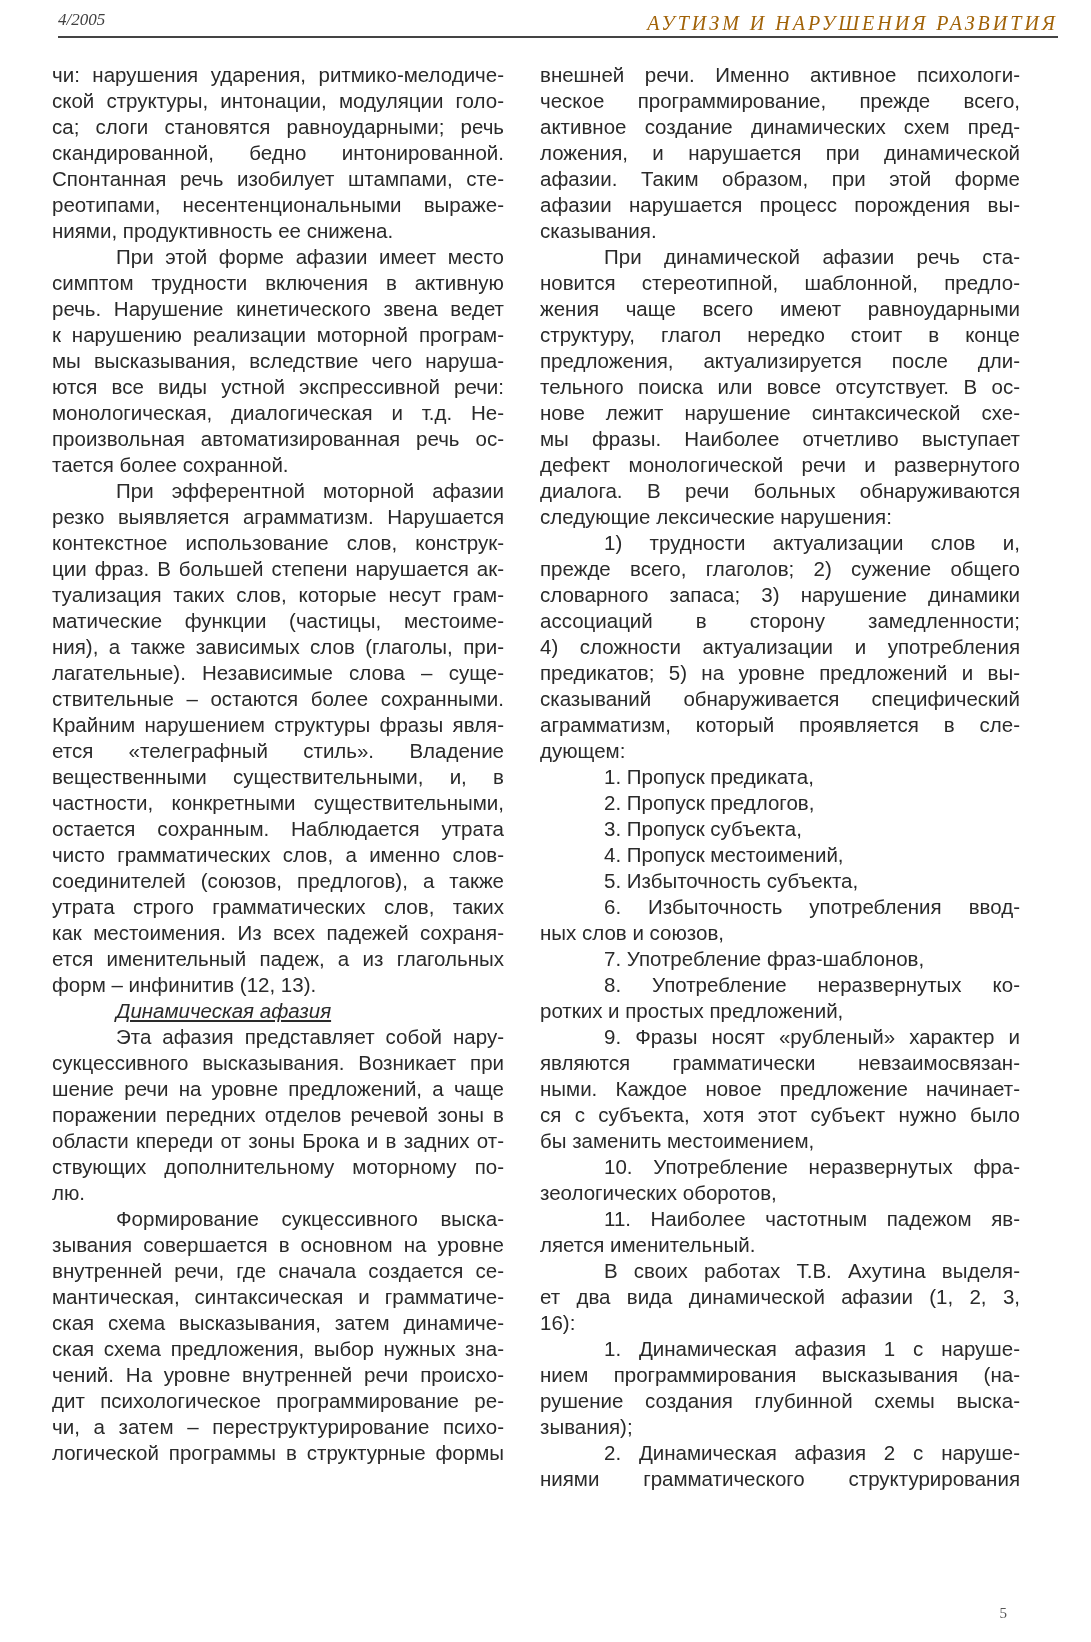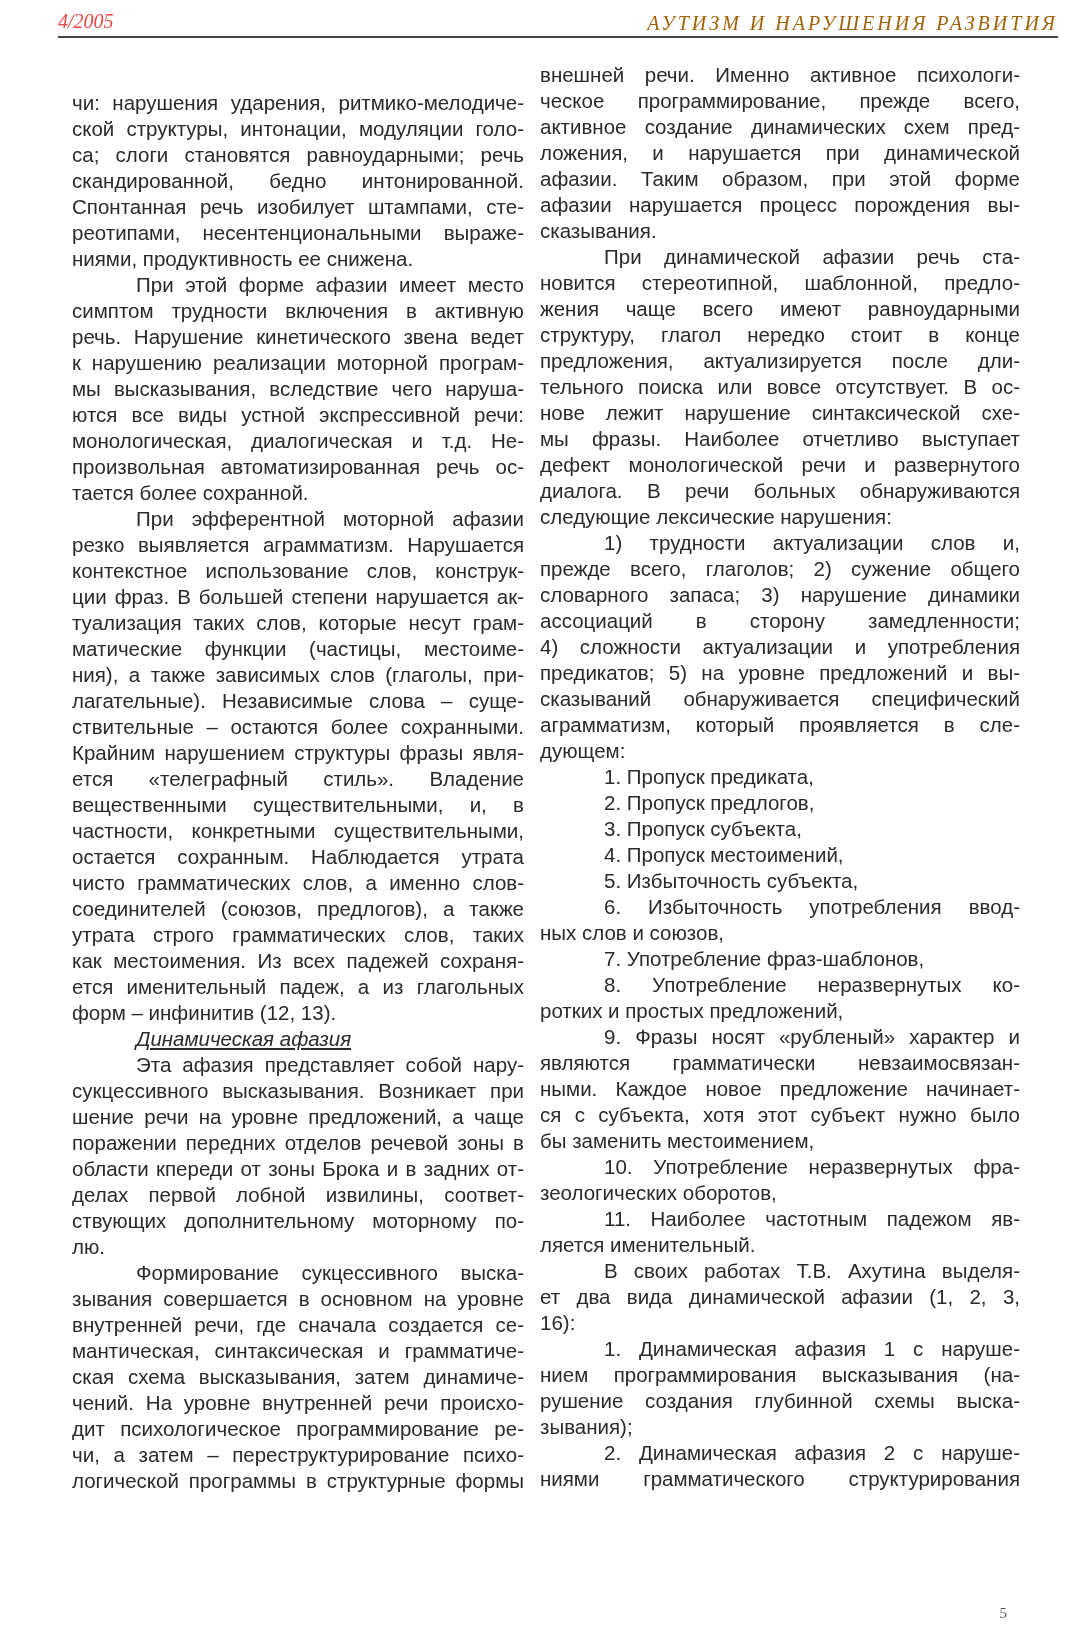--- a/index.html
+++ b/index.html
@@ -1,21 +1,21 @@
 <!DOCTYPE html>
 <html><head>
 <meta charset="utf-8">
 <style>
   html, body { margin: 0; padding: 0; background: #ffffff; }
   body { width: 1091px; height: 1642px; position: relative; overflow: hidden; color: #2a2a2a; }
-  .header-left { position: absolute; left: 58px; top: 10px; font-family: "Liberation Serif", serif; font-style: italic; font-size: 20px; color: #ef4444; }
+  .header-left { position: absolute; left: 58px; top: 10px; font-family: "Liberation Serif", serif; font-style: italic; font-size: 17px; color: #404040; }
   .header-right { position: absolute; right: 33px; top: 12px; font-family: "Liberation Serif", serif; font-style: italic; font-size: 20px; letter-spacing: 3px; color: #a16207; }
   .header-rule { position: absolute; left: 58px; right: 33px; top: 36px; height: 0; border-top: 2px solid #444; }
   .col { position: absolute; top: 62px; font-family: "Liberation Sans", sans-serif; font-size: 20.5px; }
-  .col-left { left: 72px; width: 452px; margin-top: 28px; }
+  .col-left { left: 52px; width: 452px; }
   .col-right { left: 540px; width: 480px; }
   .line { height: 26px; line-height: 26px; white-space: nowrap; text-align: justify; text-align-last: justify; overflow: visible; }
   .line.last { text-align-last: left; }
   .line.indent { padding-left: 64px; }
   .line.italic { font-style: italic; text-align-last: left; text-decoration: underline; }
   .page-number { position: absolute; right: 84px; bottom: 20px; font-family: "Liberation Serif", serif; font-size: 15px; color: #555; }
 </style>
 </head>
 <body>
 
@@ -61,28 +61,28 @@
     <div class="line">утрата строго грамматических слов, таких</div>
     <div class="line">как местоимения. Из всех падежей сохраня-</div>
     <div class="line">ется именительный падеж, а из глагольных</div>
     <div class="line last">форм – инфинитив (12, 13).</div>
     <div class="line indent italic">Динамическая афазия</div>
     <div class="line indent">Эта афазия представляет собой нару-</div>
     <div class="line">сукцессивного высказывания. Возникает при</div>
     <div class="line">шение речи на уровне предложений, а чаще</div>
     <div class="line">поражении передних отделов речевой зоны в</div>
     <div class="line">области кпереди от зоны Брока и в задних от-</div>
-    <div class="line">делах первой лобной извилины, соответ-</div>
     <div class="line">ствующих дополнительному моторному по-</div>
     <div class="line last">лю.</div>
     <div class="line indent">Формирование сукцессивного выска-</div>
     <div class="line">зывания совершается в основном на уровне</div>
     <div class="line">внутренней речи, где сначала создается се-</div>
     <div class="line">мантическая, синтаксическая и грамматиче-</div>
     <div class="line">ская схема высказывания, затем динамиче-</div>
+    <div class="line">ская схема предложения, выбор нужных зна-</div>
     <div class="line">чений. На уровне внутренней речи происхо-</div>
     <div class="line">дит психологическое программирование ре-</div>
     <div class="line">чи, а затем – переструктурирование психо-</div>
     <div class="line">логической программы в структурные формы</div>
   </div>
 <div class="col col-right" id="col-right">
     <div class="line">внешней речи. Именно активное психологи-</div>
     <div class="line">ческое программирование, прежде всего,</div>
     <div class="line">активное создание динамических схем пред-</div>
     <div class="line">ложения, и нарушается при динамической</div>

